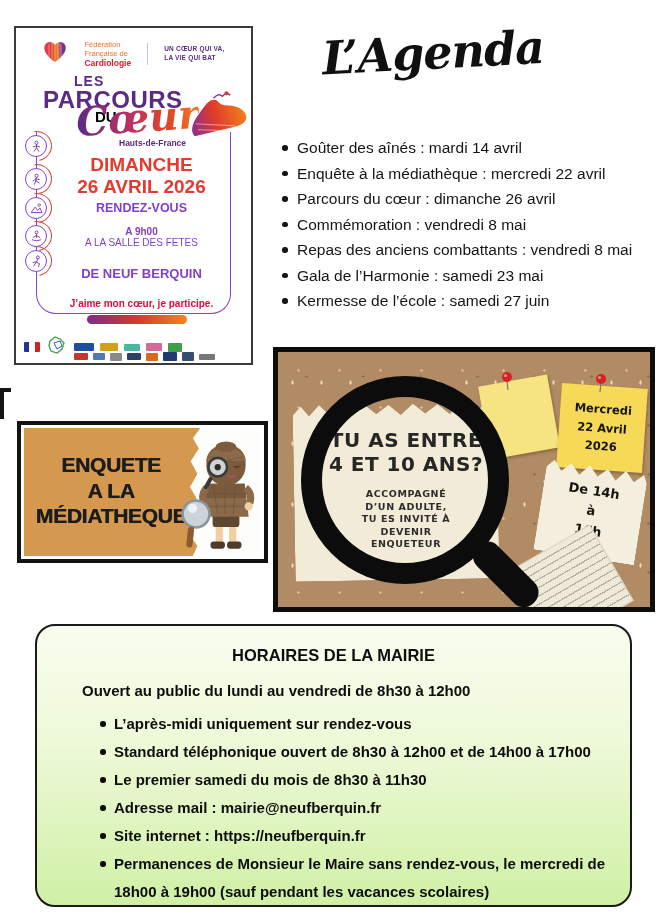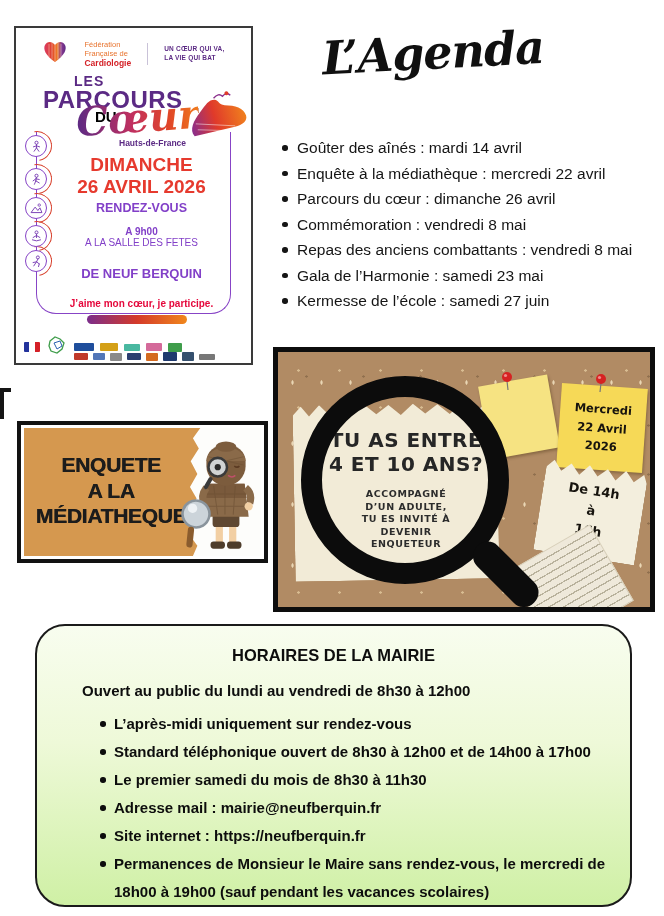--- a/index.html
+++ b/index.html
@@ -109,21 +109,21 @@
   .cork-q{position:absolute;left:33px;top:76px;width:190px;text-align:center;z-index:4;
         font-family:"DejaVu Sans",sans-serif;font-weight:bold;font-size:20px;line-height:1.22;
         color:#262626;letter-spacing:.5px;}
   .cork-details{position:absolute;left:53px;top:136px;width:150px;text-align:center;z-index:4;
         font-family:"DejaVu Sans",sans-serif;font-weight:bold;font-size:9.5px;line-height:1.32;
         color:#2c2c2c;letter-spacing:.6px;}
   .pin{position:absolute;z-index:6;}
 
   
   .mairie{left:35px;top:624px;width:597px;height:283px;box-sizing:border-box;
-          border:2.5px solid #1a1a1a;border-radius:30px;
+          border:2.5px solid #1a1a1a;border-radius:20px;
           background:linear-gradient(180deg,#f8fdef 0%,#eef9d8 42%,#cff0a5 100%);}
   .mairie-title{position:absolute;left:0;top:20px;width:100%;text-align:center;
           font-size:16.5px;font-weight:bold;color:#0d0d0d;}
   .mairie-intro{position:absolute;left:45px;top:56px;font-size:15px;font-weight:bold;color:#0d0d0d;}
   .mairie-list{position:absolute;left:60px;top:84px;width:512px;list-style:none;margin:0;padding:0;}
   .mairie-list li{position:relative;padding-left:17px;font-size:15px;font-weight:bold;color:#0d0d0d;
           line-height:28px;}
   .mairie-list li::before{content:"";position:absolute;left:3px;top:11px;width:5.5px;height:5.5px;
           border-radius:50%;background:#0d0d0d;}
 </style>

